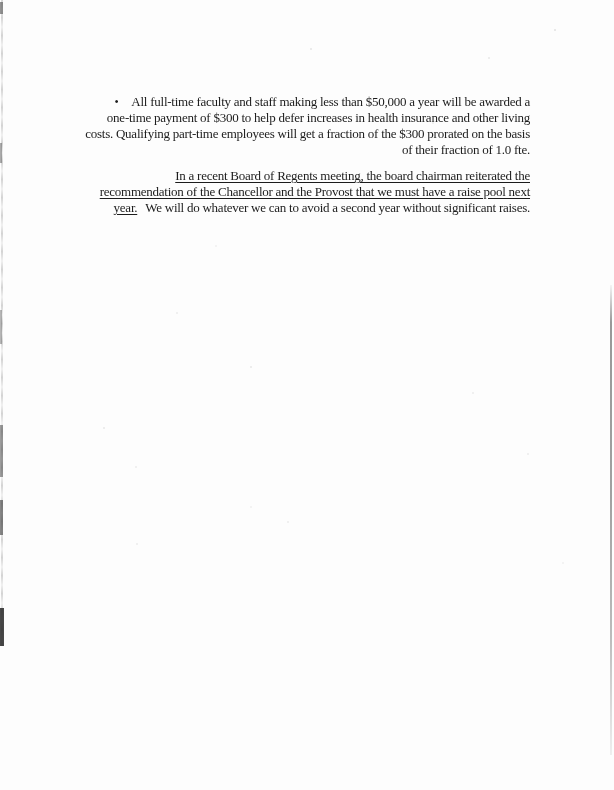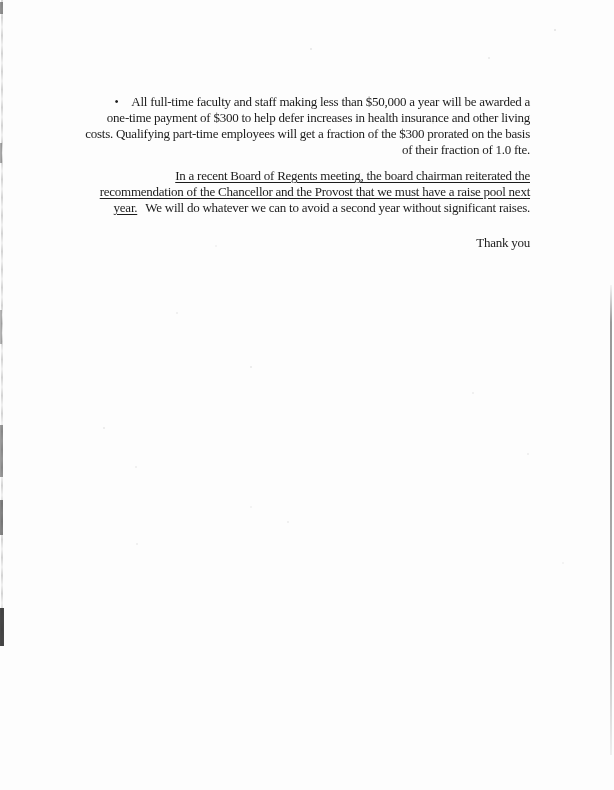--- a/index.html
+++ b/index.html
@@ -149,16 +149,15 @@
   <div class="letter-body">
 
     <p class="bullet-para">
       <span class="bullet-glyph">•</span><span>All full-time faculty and staff making less than $50,000 a year will be awarded a one-time payment of $300 to help defer increases in health insurance and other living costs. Qualifying part-time employees will get a fraction of the $300 prorated on the basis of their fraction of 1.0 fte.</span>
     </p>
 
     <p class="regents-para">
       <span class="regents-underlined">In a recent Board of Regents meeting, the board chairman reiterated the recommendation of the Chancellor and the Provost that we must have a raise pool next year.</span><span class="regents-plain">We will do whatever we can to avoid a second year without significant raises.</span>
     </p>
 
-    <p class="closing-para">Thank you</p>
 
   </div>
 </div>
 
 </body></html>

